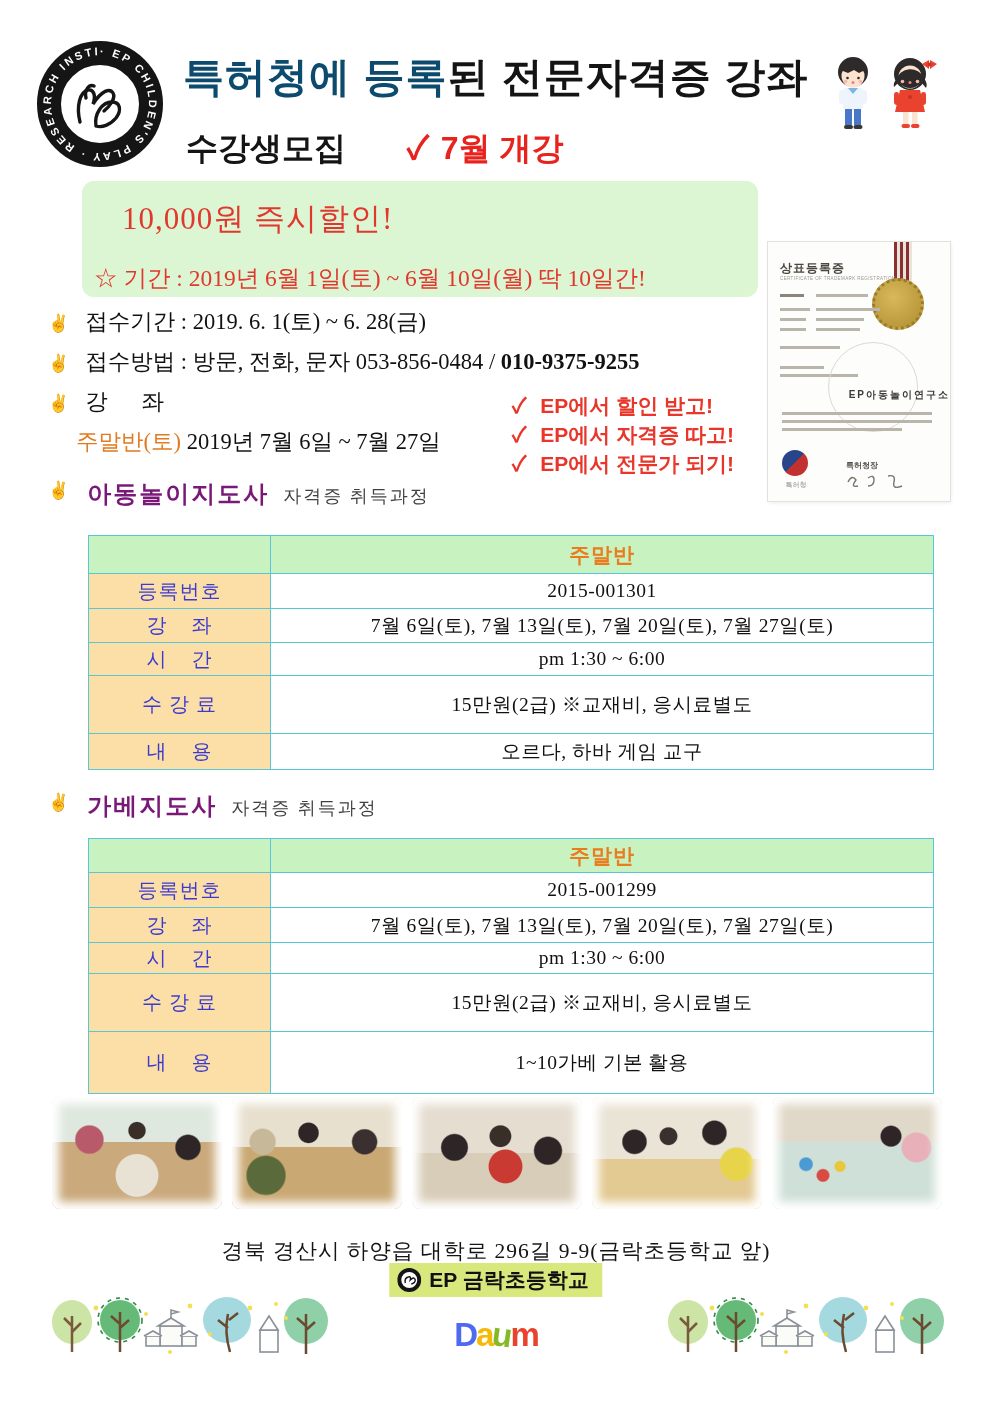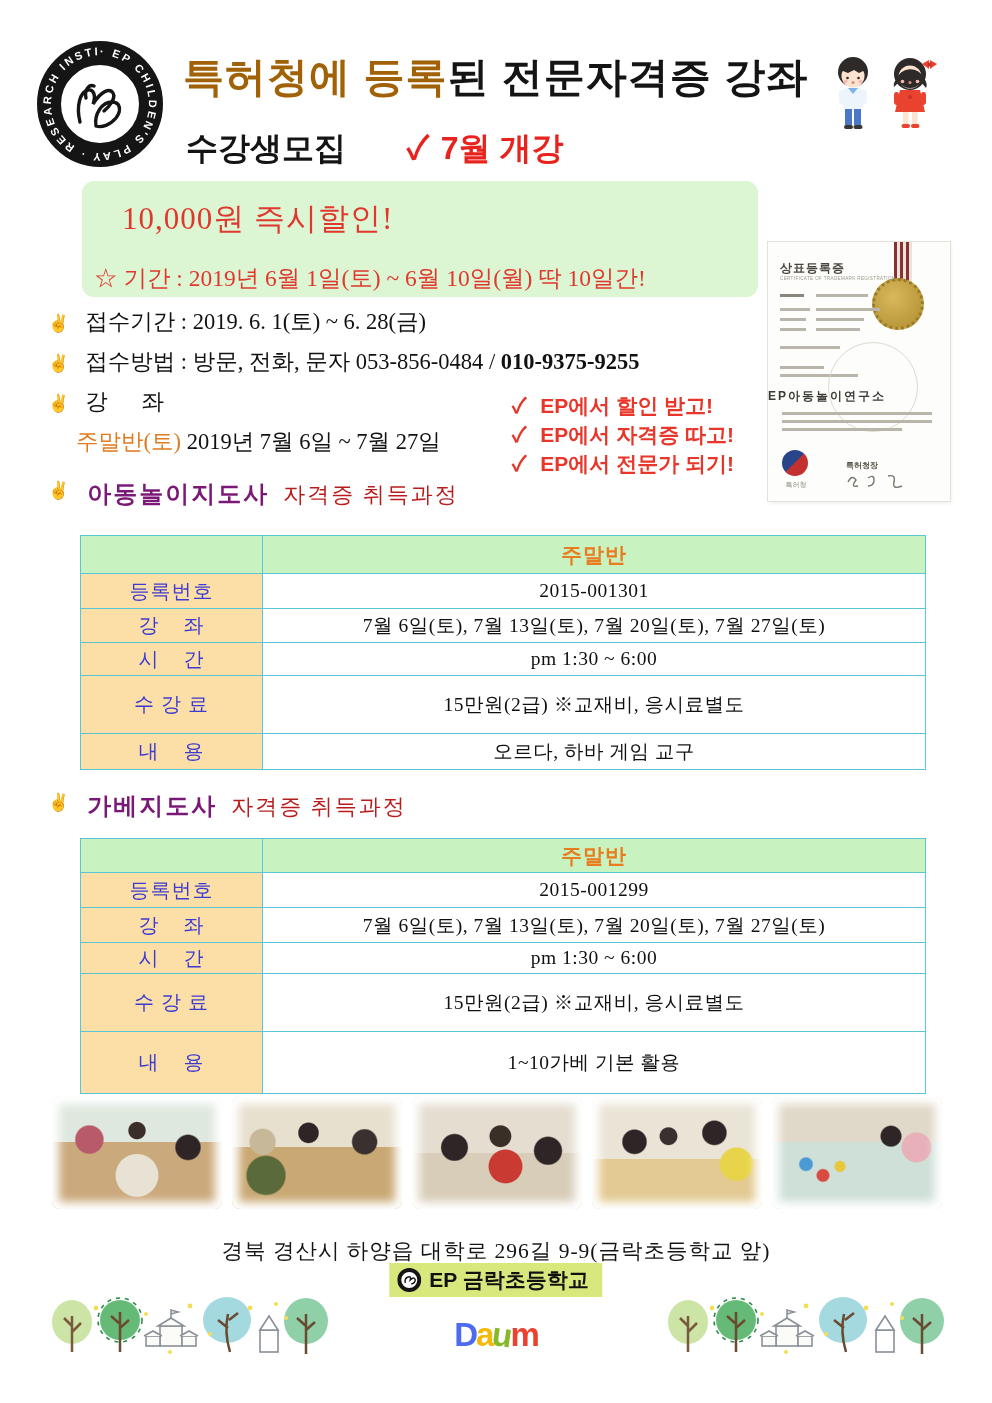--- a/index.html
+++ b/index.html
@@ -3,21 +3,21 @@
 <meta charset="utf-8">
 <style>
   html,body{margin:0;padding:0;background:#fff;}
   .page{position:relative;width:992px;height:1403px;background:#fff;overflow:hidden;
         font-family:"Liberation Serif", serif;color:#111;}
 
   
   .ep-logo{position:absolute;left:36px;top:40px;width:128px;height:128px;}
   .title{position:absolute;left:183px;top:50px;font-family:"Liberation Sans",sans-serif;
          font-weight:800;font-size:41px;letter-spacing:1px;white-space:nowrap;}
-  .title .hl{color:#a16207;text-align:right;}
+  .title .hl{color:#0c4a6e;text-align:right;}
   .title .rest{color:#141414;}
   .subtitle{position:absolute;left:186px;top:122px;font-family:"Liberation Sans",sans-serif;
             font-weight:800;font-size:32px;color:#141414;white-space:nowrap;}
   .subtitle .open{color:#e8231e;margin-left:52px;}
   .subtitle .chk{color:#e8231e;margin-right:12px;}
   .kids{position:absolute;left:826px;top:50px;width:116px;height:90px;}
 
   
   .promo{position:absolute;left:82px;top:181px;width:676px;height:116px;background:#dcf5d2;
          border-radius:12px;color:#e0382e;}
@@ -39,39 +39,39 @@
   .cert{position:absolute;left:768px;top:242px;width:182px;height:259px;background:#fdfdfb;
         box-shadow:0 0 0 1px #e3e1da, 1px 2px 4px rgba(0,0,0,.08);font-family:"Liberation Sans",sans-serif;}
   .cert .ribbon{position:absolute;left:126px;top:0;width:18px;height:46px;
         background:repeating-linear-gradient(90deg,#8a3030 0 3px,#e8e4dc 3px 6px);}
   .cert .seal{position:absolute;left:104px;top:36px;width:52px;height:52px;border-radius:50%;
         background:radial-gradient(circle at 40% 35%, #d8b85c, #b08e30);
         border:3px dotted #9a7c28;box-sizing:border-box;}
   .cert .ctitle{position:absolute;left:12px;top:18px;font-size:12px;font-weight:700;color:#4a473f;letter-spacing:1px;}
   .cert .csub{position:absolute;left:12px;top:34px;font-size:4.5px;color:#9a968c;letter-spacing:.4px;}
   .cert .cl{position:absolute;height:3px;background:#b9b5ab;}
-  .cert .corg{position:absolute;left:0;right:0;top:146px;text-align:left;font-size:12px;
+  .cert .corg{position:absolute;left:0;right:0;top:146px;text-align:right;font-size:10px;
         letter-spacing:2px;color:#3c3a34;font-weight:700;}
   .cert .wm{position:absolute;left:60px;top:100px;width:88px;height:88px;border-radius:50%;
         border:1px solid #dcd9cf;}
   .cert .taegeuk{position:absolute;left:14px;top:208px;width:26px;height:26px;border-radius:50%;
         background:linear-gradient(135deg,#28458a 50%,#c23030 50%);}
   .cert .office{position:absolute;left:12px;top:238px;width:32px;text-align:center;font-size:7px;color:#8a867c;}
   .cert .comm{position:absolute;left:78px;top:218px;font-size:8px;font-weight:700;color:#55514a;}
   .cert .sig{position:absolute;left:76px;top:228px;width:70px;height:20px;}
 
   
   .sec-head{position:absolute;left:48px;white-space:nowrap;}
   .sec-head .bul{font-size:17px;color:#5a3a5a;margin-right:18px;vertical-align:6px;}
   .sec-head .st{font-size:24px;font-weight:800;color:#7a1878;letter-spacing:2px;font-family:Liberation Serif, serif;}
-  .sec-head .ss{font-size:22px;color:#b91c1c;margin-left:14px;letter-spacing:2px;}
+  .sec-head .ss{font-size:18px;color:#404040;margin-left:14px;letter-spacing:2px;}
   .sh1{top:478px;}
   .sh2{top:790px;}
 
-  table.course{position:absolute;left:80px;width:846px;border-collapse:collapse;table-layout:fixed;}
+  table.course{position:absolute;left:88px;width:846px;border-collapse:collapse;table-layout:fixed;}
   .t1{top:535px;}
   .t2{top:838px;}
   table.course td{border:1.6px solid #58c6d6;text-align:center;vertical-align:middle;padding:0;}
   table.course td.c0{width:181px;}
   td.corner{background:#c9f2c1;}
   td.hdr{background:#c9f2c1;color:#e87c1e;font-family:"Liberation Sans",sans-serif;
          font-weight:700;font-size:21px;letter-spacing:1px;}
   td.lbl{background:#fcdfa6;color:#3b3bd1;font-size:20px;white-space:pre;letter-spacing:1px;}
   td.val{background:#fff;color:#101010;font-size:19.5px;letter-spacing:.5px;}
   .t1 tr:nth-child(1){height:38px;} .t1 tr:nth-child(2){height:35px;} .t1 tr:nth-child(3){height:34px;}

